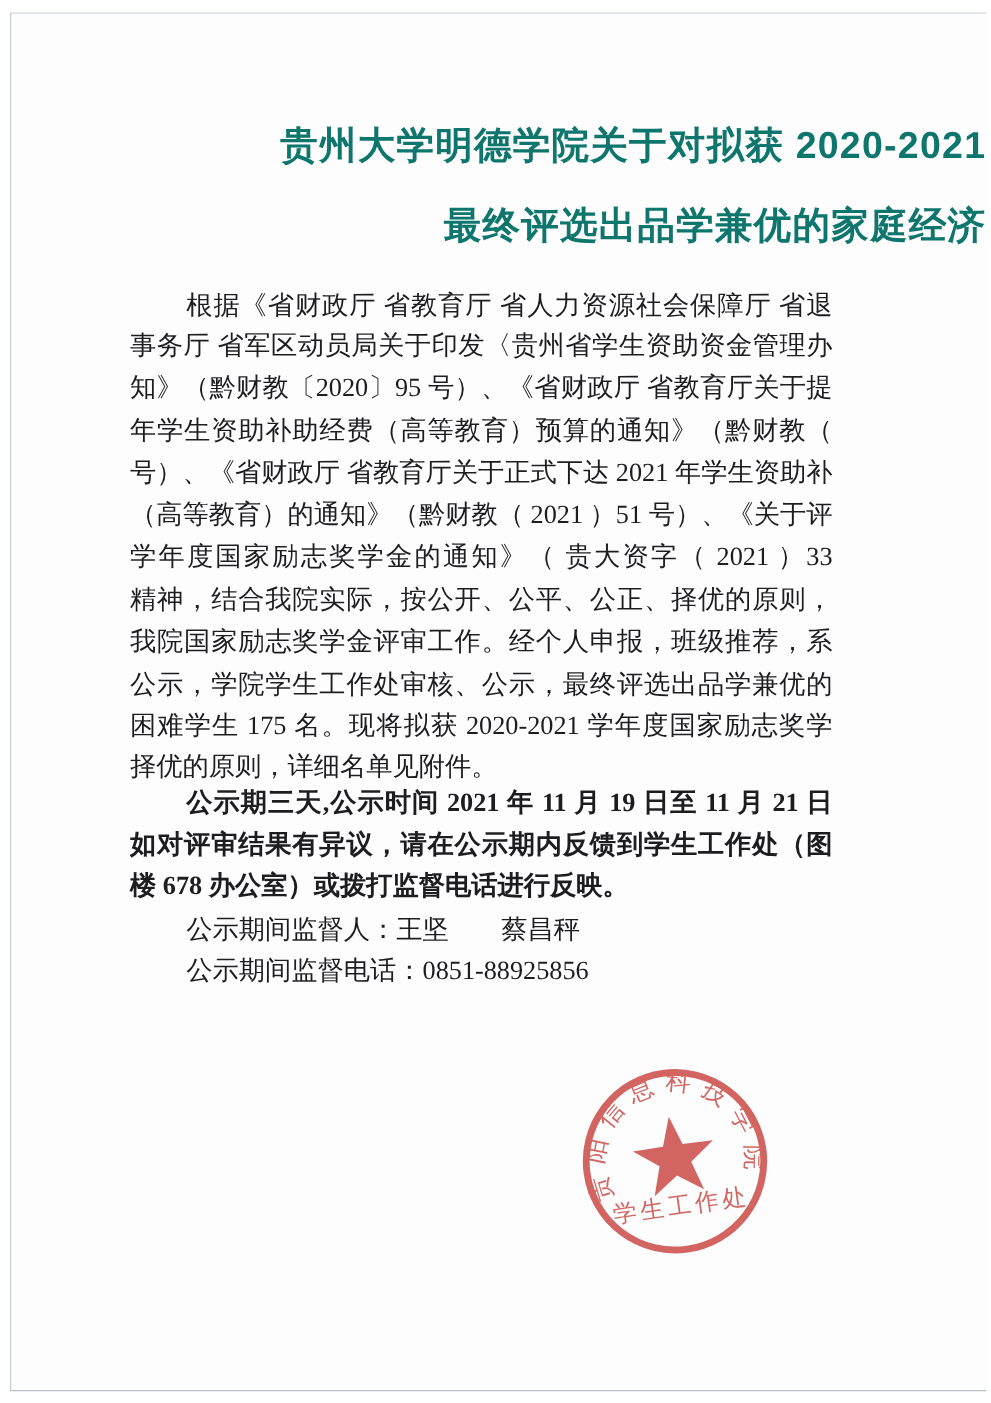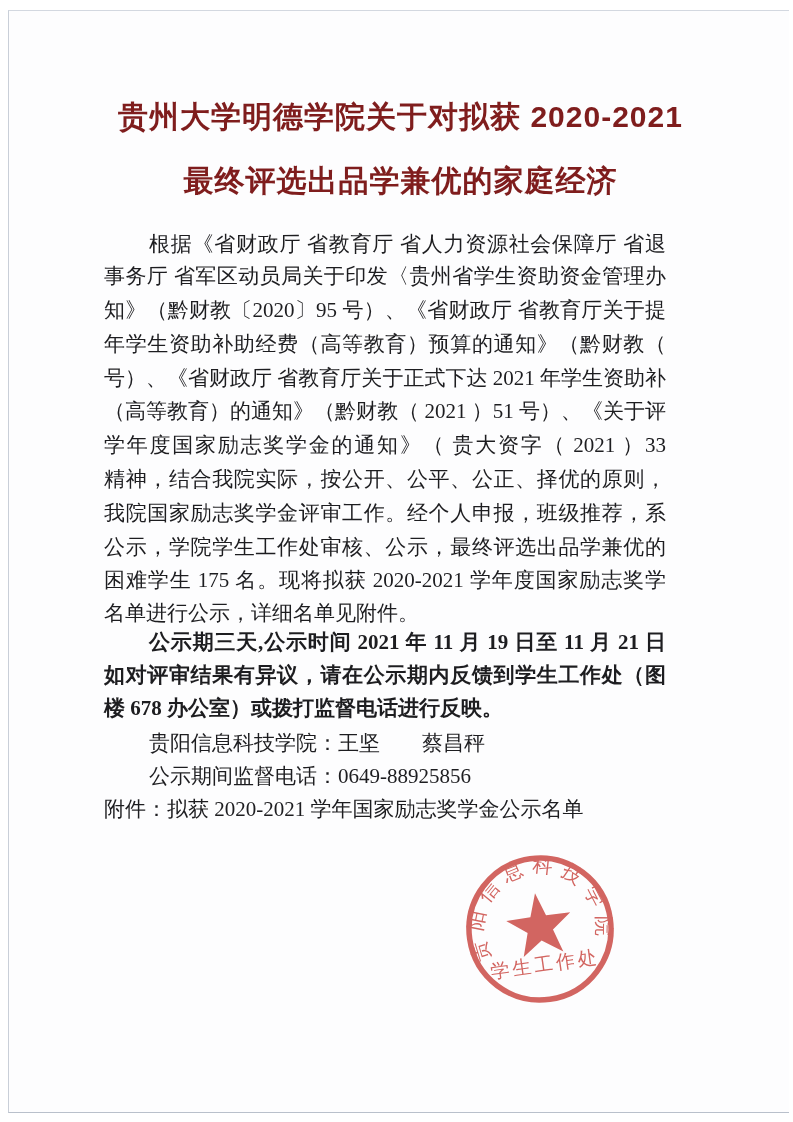--- a/index.html
+++ b/index.html
@@ -6,24 +6,24 @@
   .canvas{
     position:relative;width:793px;height:1122px;background:#ffffff;overflow:hidden;
     font-family:"Liberation Serif","DejaVu Serif",serif;color:#1d1d20;
   }
   .sheet{
     position:absolute;left:8px;top:10px;width:780px;height:1101px;
     background:#fdfdfe;
     border-top:1px solid #d3d8e0;border-left:1px solid #c9cfd8;border-bottom:1px solid #b9c0cb;
   }
   .title{
-    position:absolute;left:24px;width:753px;text-align:center;
+    position:absolute;left:36px;width:753px;text-align:right;
     font-family:"Liberation Sans","DejaVu Sans",sans-serif;
     font-weight:bold;font-size:30px;line-height:36px;white-space:nowrap;
-    letter-spacing:1px;color:#7f1d1d;
+    letter-spacing:1px;color:#0f766e;
   }
   .t1{top:99px;}
   .t2{top:163px;}
   .bline{
     position:absolute;left:104px;width:562px;height:30px;
     font-size:21px;line-height:28px;white-space:nowrap;overflow:visible;
   }
   .just{text-align:justify;text-align-last:justify;white-space:normal;overflow:hidden;height:30px;}
   .indent{padding-left:45px;}
   .indent.just{width:517px;}
@@ -53,29 +53,28 @@
   <div class="bline just" style="top:262px">事务厅 省军区动员局关于印发〈贵州省学生资助资金管理办法〉的通</div>
   <div class="bline just" style="top:296px">知》（黔财教〔2020〕95 号）、《省财政厅 省教育厅关于提前下达 2021</div>
   <div class="bline just" style="top:330px">年学生资助补助经费（高等教育）预算的通知》（黔财教（ 2020 ）242</div>
   <div class="bline just" style="top:364px">号）、《省财政厅 省教育厅关于正式下达 2021 年学生资助补助经费</div>
   <div class="bline just" style="top:397px">（高等教育）的通知》（黔财教（ 2021 ）51 号）、《关于评选 2020-2021</div>
   <div class="bline just" style="top:431px">学年度国家励志奖学金的通知》（ 贵大资字（ 2021 ）33 号）等文件</div>
   <div class="bline just" style="top:465px">精神，结合我院实际，按公开、公平、公正、择优的原则，组织开展</div>
   <div class="bline just" style="top:499px">我院国家励志奖学金评审工作。经个人申报，班级推荐，系部评选并</div>
   <div class="bline just" style="top:533px">公示，学院学生工作处审核、公示，最终评选出品学兼优的家庭经济</div>
   <div class="bline just" style="top:566px">困难学生 175 名。现将拟获 2020-2021 学年度国家励志奖学金的学生</div>
-  <div class="bline" style="top:599px">名单进行公示，详细名单见附件。</div>
+  <div class="bline" style="top:599px">择优的原则，详细名单见附件。</div>
 
   <div class="bline bold just indent" style="top:628px">公示期三天,公示时间 2021 年 11 月 19 日至 11 月 21 日下午 17:00，</div>
   <div class="bline bold just" style="top:661px">如对评审结果有异议，请在公示期内反馈到学生工作处（图书馆 5</div>
   <div class="bline bold" style="top:694px">楼 678 办公室）或拨打监督电话进行反映。</div>
 
-  <div class="bline indent" style="top:729px">贵阳信息科技学院：王坚　　蔡昌秤</div>
-  <div class="bline indent" style="top:762px">公示期间监督电话：0649-88925856</div>
-  <div class="bline" style="top:795px">附件：拟获 2020-2021 学年国家励志奖学金公示名单</div>
+  <div class="bline indent" style="top:729px">公示期间监督人：王坚　　蔡昌秤</div>
+  <div class="bline indent" style="top:762px">公示期间监督电话：0851-88925856</div>
 
 
   <svg class="seal" viewBox="0 0 168 168">
     <g transform="rotate(-8 84 84)" fill="#cc4842">
       <circle cx="84" cy="84" r="71" fill="none" stroke="#cc4842" stroke-width="5.5"></circle>
       <polygon points="84,48 91.9,71.1 116.3,71.5 96.8,86.2 104,109.5 84,95.5 64,109.5 71.2,86.2 51.7,71.5 76.1,71.1"></polygon>
       <defs>
         <path id="arcpath" d="M 30.4,103.5 A 57,57 0 1 1 137.6,103.5" fill="none"></path>
       </defs>
       <text font-family="'Liberation Sans','DejaVu Sans',sans-serif" font-size="20" letter-spacing="8" fill="#cc4842">

